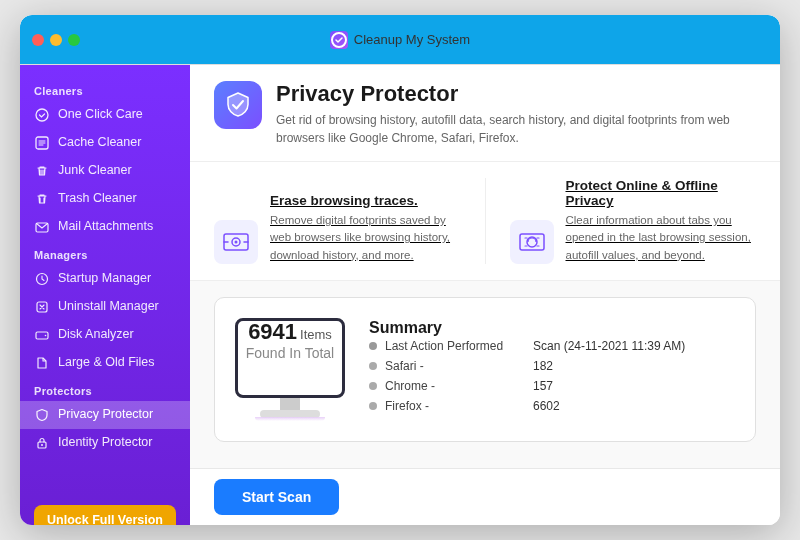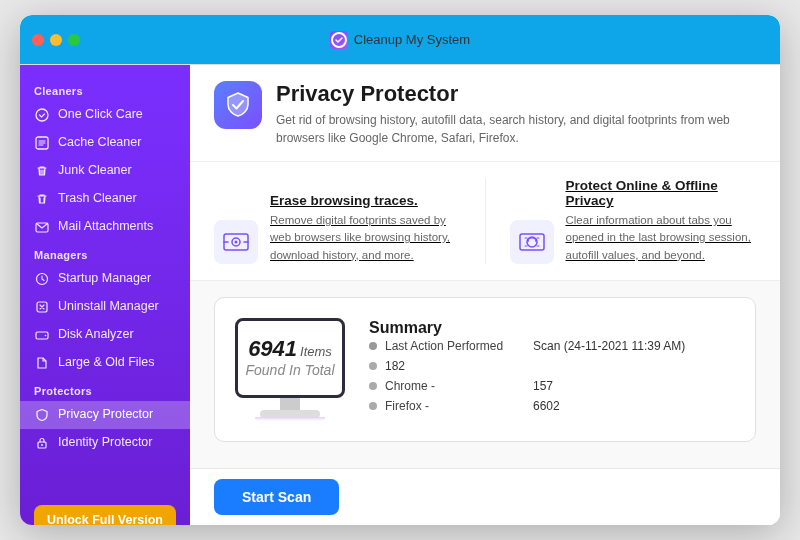--- a/index.html
+++ b/index.html
@@ -233,23 +233,22 @@
     }
     .monitor-screen {
       width: 110px;
       height: 80px;
       border: 3px solid #2c2c3e;
       border-radius: 8px;
       background: #fff;
       display: flex;
       flex-direction: column;
       align-items: center;
-      justify-content: center;
+      justify-content: flex-start;
       position: relative;
-      font-style: italic;
     }
     .monitor-items {
       font-size: 22px;
       font-weight: 800;
       color: #1a1a1a;
       line-height: 1;
     }
     .monitor-found {
       font-size: 14px;
       color: #888;
@@ -542,20 +541,21 @@
 
           <div class="summary-data">
             <div class="summary-title">Summary</div>
             <div class="summary-row">
               <div class="summary-dot" style="background:#999;"></div>
               <span class="summary-row-label">Last Action Performed</span>
               <span class="summary-row-value">Scan (24-11-2021 11:39 AM)</span>
             </div>
             <div class="summary-row">
               <div class="summary-dot" style="background:#aaa;"></div>
+              <span class="summary-row-label">Safari -</span>
               <span class="summary-row-value">182</span>
             </div>
             <div class="summary-row">
               <div class="summary-dot" style="background:#aaa;"></div>
               <span class="summary-row-label">Chrome -</span>
               <span class="summary-row-value">157</span>
             </div>
             <div class="summary-row">
               <div class="summary-dot" style="background:#aaa;"></div>
               <span class="summary-row-label">Firefox -</span>

